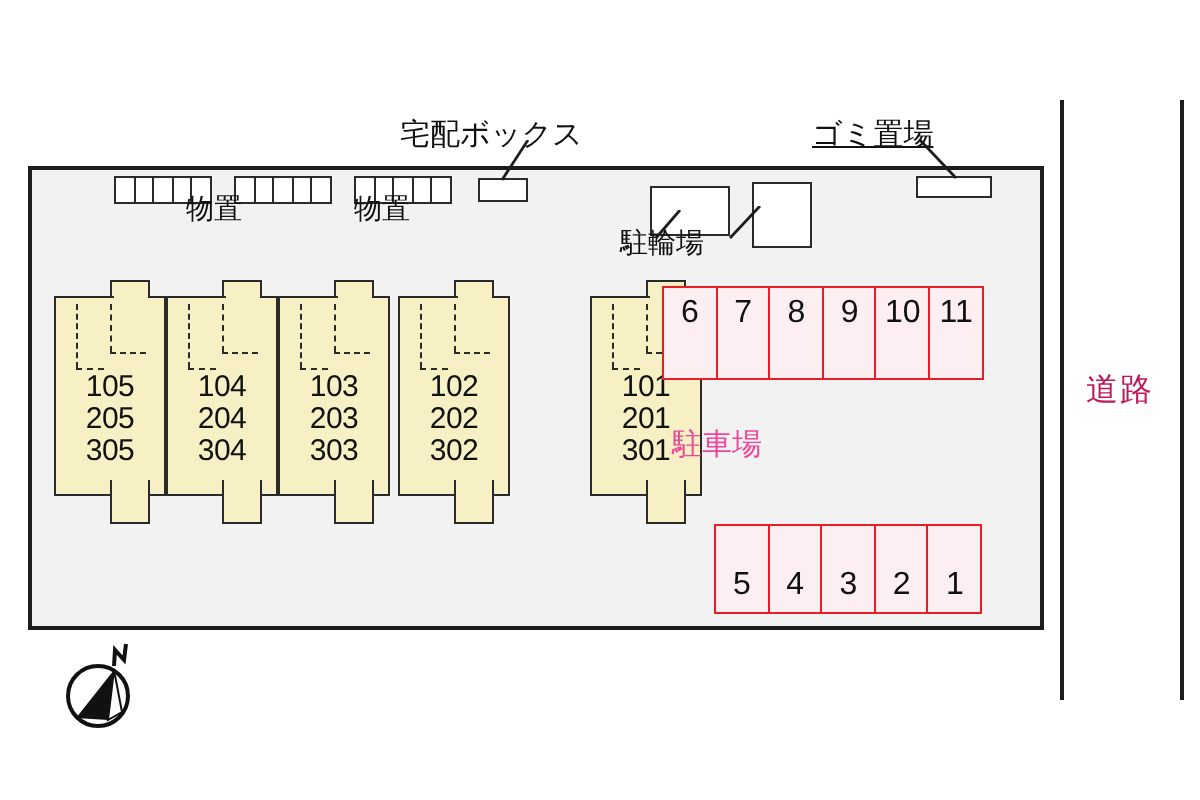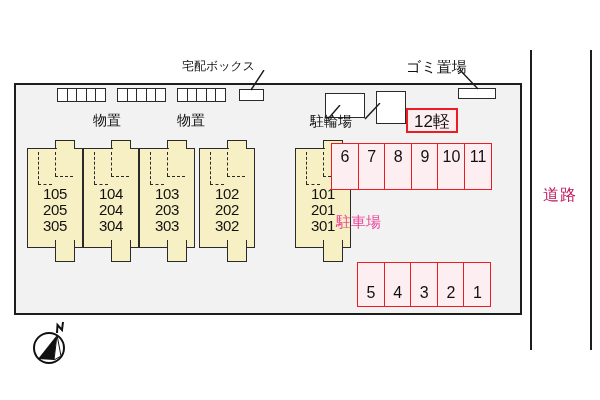--- a/index.html
+++ b/index.html
@@ -183,60 +183,61 @@
   .shed-cell {
     width: 11px;
     height: 14px;
     border: 1.4px solid #2a2a2a;
     box-sizing: border-box;
     background: #ffffff;
     margin-right: -1.4px;
   }
   .shed-label {
     position: absolute;
-    top: 112px;
+    top: 96px;
     font-size: 14px;
     color: #111111;
     white-space: nowrap;
   }
 
   
   #delivery-box {
     left: 239px;
     top: 89px;
     width: 25px;
     height: 12px;
     border: 1.4px solid #2a2a2a;
     background: #ffffff;
     box-sizing: border-box;
   }
   #delivery-box-label {
-    left: 182px;
+    left: 200px;
     top: 58px;
-    font-size: 12px;
+    font-size: 15px;
     color: #111111;
     white-space: nowrap;
   }
 
   
   #gomi-box {
     left: 458px;
     top: 88px;
     width: 38px;
     height: 11px;
     border: 1.4px solid #2a2a2a;
     background: #ffffff;
     box-sizing: border-box;
   }
   #gomi-label {
     left: 406px;
     top: 58px;
     font-size: 15px;
     color: #111111;
     white-space: nowrap;
+    text-decoration: underline;
   }
 
   
   #bike-box-1 {
     left: 325px;
     top: 93px;
     width: 40px;
     height: 25px;
     border: 1.4px solid #2a2a2a;
     background: #ffffff;
@@ -359,21 +360,20 @@
   <div class="abs" id="bike-box-1"></div>
   <div class="abs" id="bike-box-2"></div>
   <svg class="abs" style="left:322px; top:105px; width:22px; height:18px;">
     <line x1="18" y1="0" x2="6" y2="14" stroke="#1d1d1d" stroke-width="1.4"></line>
   </svg>
   <svg class="abs" style="left:362px; top:103px; width:22px; height:20px;">
     <line x1="18" y1="0" x2="3" y2="16" stroke="#1d1d1d" stroke-width="1.4"></line>
   </svg>
   <div class="abs" id="bike-label">駐輪場</div>
 
-  <div class="abs" id="kei-box">12軽</div>
 
   <div class="abs" id="building-underline"></div>
   <div class="abs" id="building-group">
 
     <div class="unit" style="left:0px;">
       <div class="notch-top"></div>
       <div class="body"></div>
       <div class="notch-bottom"></div>
       <div class="notch-cover-top"></div>
       <div class="notch-cover-bottom"></div>

